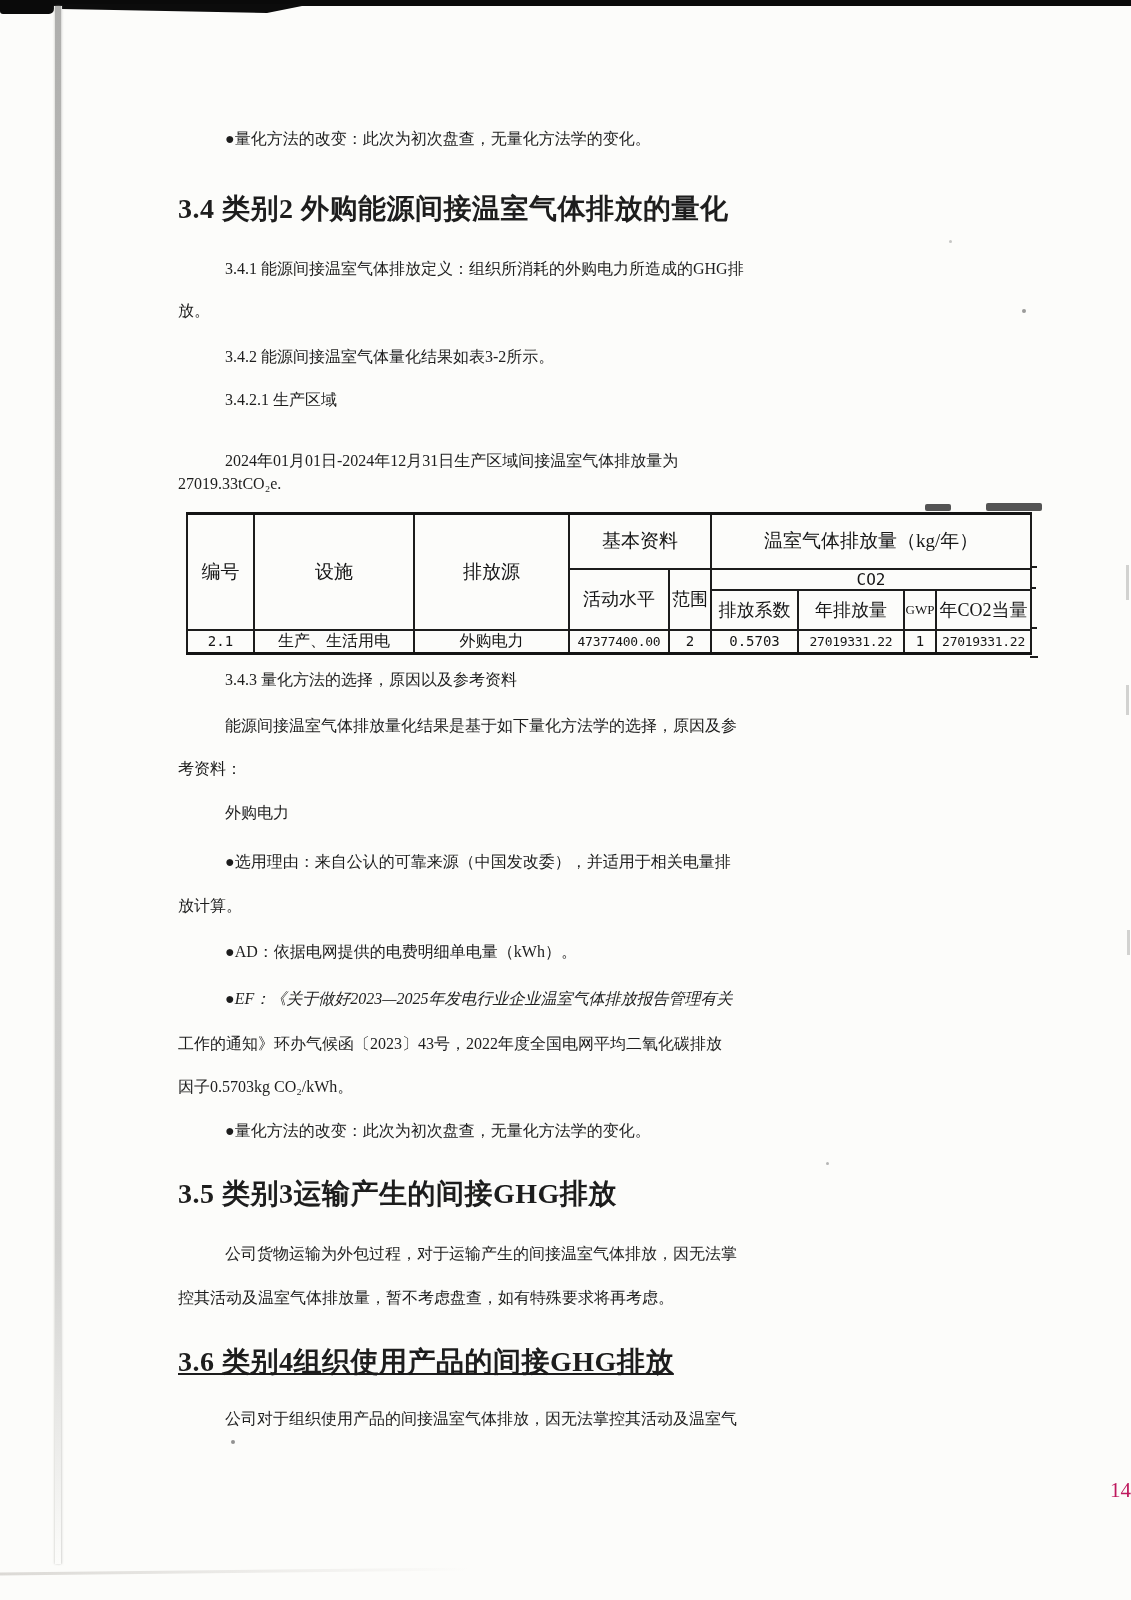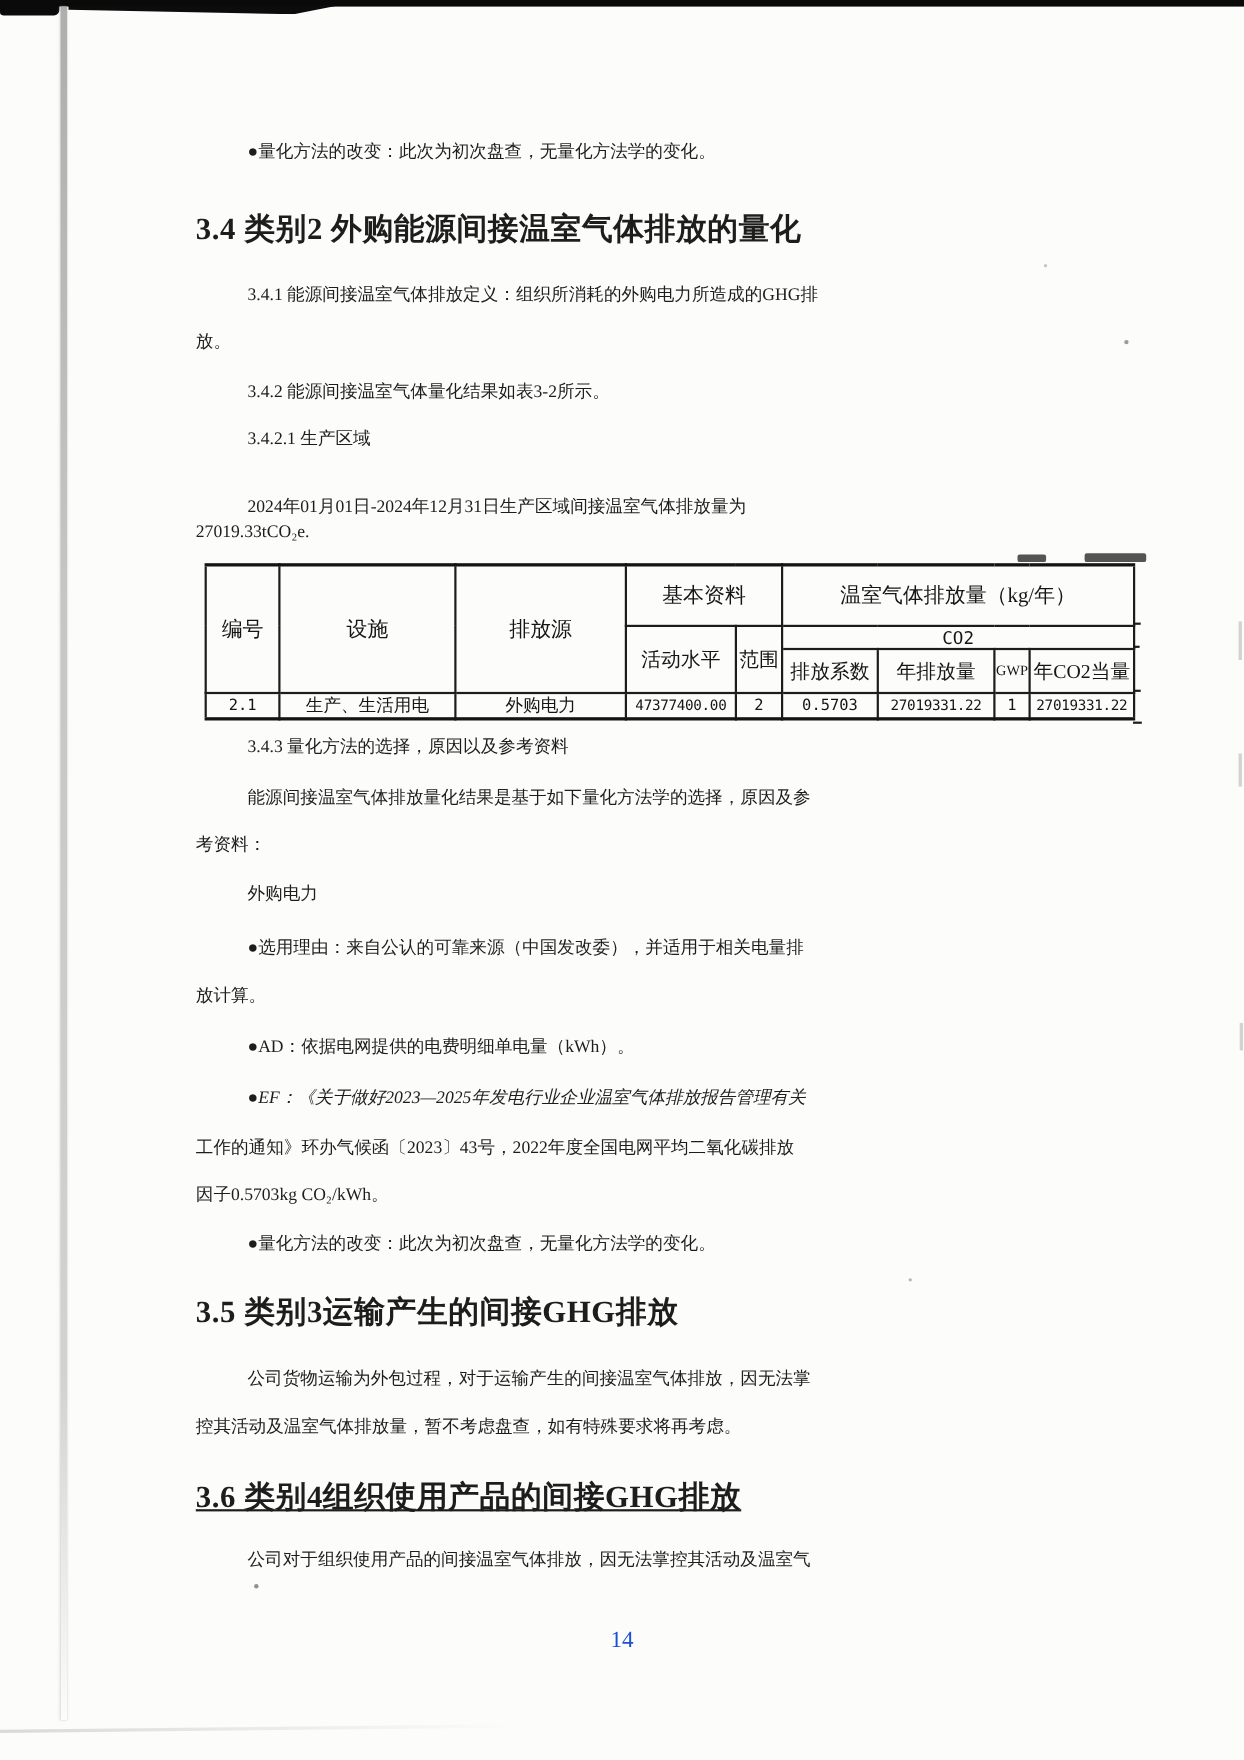--- a/index.html
+++ b/index.html
@@ -34,22 +34,22 @@
   .bottom-shadow{position:absolute;left:0;top:1570px;width:470px;height:3px;
     background:linear-gradient(to right,#dbd9d5,rgba(219,217,213,0));transform:rotate(-0.6deg);}
   .tick{position:absolute;height:2px;background:#1c1c1c;}
   .tick-1{left:1030px;top:566px;width:7px;}
   .tick-2{left:1030px;top:587px;width:6px;}
   .tick-3{left:1030px;top:627px;width:7px;}
   .tick-4{left:1030px;top:656px;width:8px;}
   
   .tline{position:absolute;white-space:nowrap;font-size:16px;line-height:32px;}
   .heading{font-weight:bold;font-size:28px;letter-spacing:.5px;}
-  .footer{position:absolute;left:0;top:1478px;width:1131px;text-align:center;
-    font-size:21px;color:#1d4ed8;}
+  .footer{position:absolute;left:0;top:1478px;width:1131px;text-align:right;
+    font-size:21px;color:#be185d;}
   
   .ghg-table{position:absolute;left:186px;top:512px;width:844px;
     border-collapse:collapse;table-layout:fixed;color:#151515;}
   .ghg-table th,.ghg-table td{border:2px solid #1c1c1c;text-align:center;
     vertical-align:middle;padding:0;font-weight:normal;overflow:hidden;}
   .ghg-table{border-top:3px solid #141414;border-bottom:3px solid #141414;}
   .r1{height:55px;} .r2{height:21px;} .r3{height:40px;} .r4{height:20px;}
   .h19{font-size:19px;} .h18{font-size:18px;} .h16{font-size:16px;} .h13{font-size:13px;}
   .c17{font-size:16px;}
   .mono{font-family:"DejaVu Sans Mono", monospace;}

